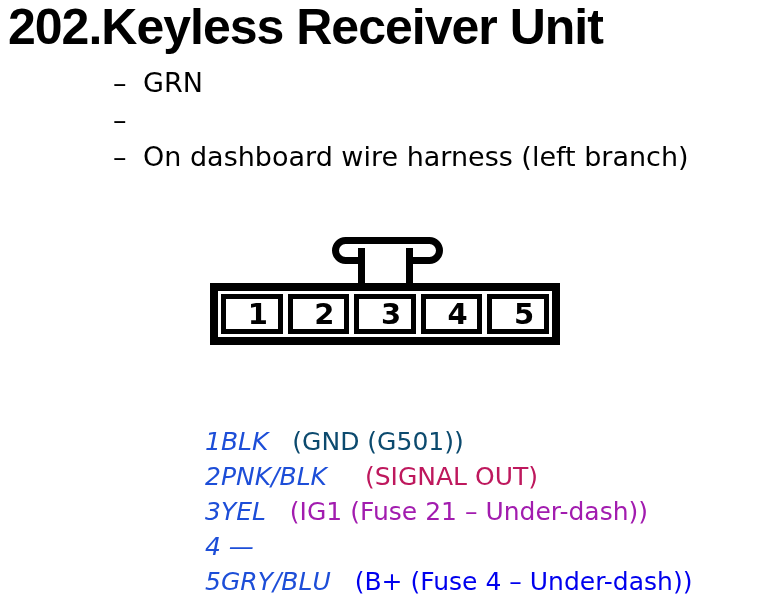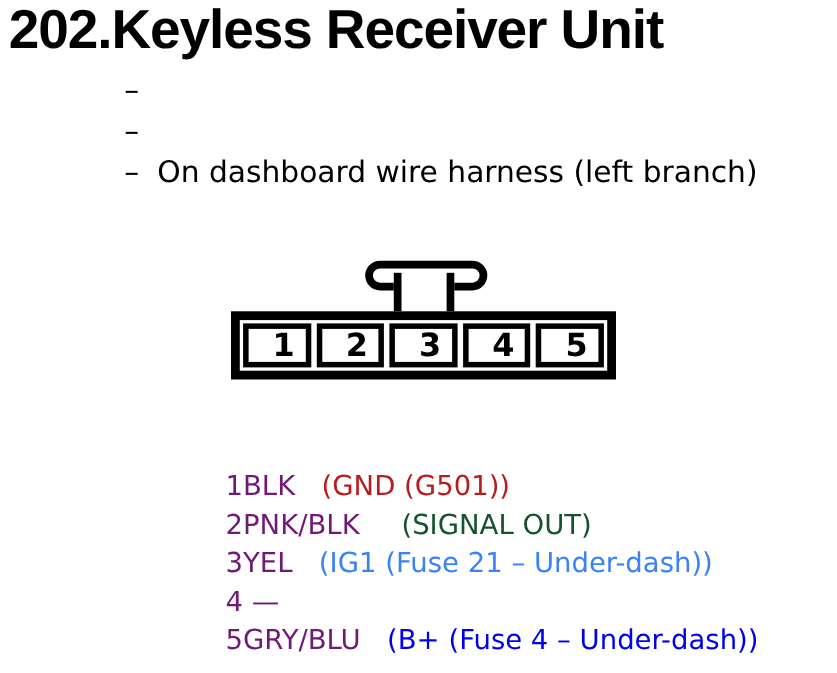--- a/index.html
+++ b/index.html
@@ -38,33 +38,34 @@
   .cell {
     flex:1 1 0; border:5px solid #000; background:#fff;
     display:flex; align-items:center; justify-content:center;
     padding-left:12px;
     font-weight:bold; font-size:29px; line-height:1;
     font-family:"DejaVu Sans", sans-serif;
   }
   
   .pins { position:absolute; left:205px; top:424px; }
   .pin-line { font-size:25px; line-height:35px; white-space:nowrap; }
-  .pin-label { color:#701a75; }
+  .pin-label { color:#1d4ed8;font-style:italic; }
   .pin-signal { margin-left:16px; }
 </style>
 </head>
 <body>
 
 <div id="page">
 
   <h1 class="title">202.Keyless Receiver Unit</h1>
 
   <div class="notes">
     <div class="note-line">
       <span class="note-marker">–</span>
+      <span>GRN</span>
     </div>
     <div class="note-line">
       <span class="note-marker">–</span>
     </div>
     <div class="note-line">
       <span class="note-marker">–</span>
       <span>On dashboard wire harness (left branch)</span>
     </div>
   </div>
 
@@ -76,29 +77,29 @@
       <div class="cell">2</div>
       <div class="cell">3</div>
       <div class="cell">4</div>
       <div class="cell">5</div>
     </div>
   </div>
 
   <div class="pins">
     <div class="pin-line">
       <span class="pin-label">1BLK</span>
-      <span class="pin-signal" style="color: #b91c1c;">(GND (G501))</span>
+      <span class="pin-signal" style="color: #0c4a6e;">(GND (G501))</span>
     </div>
     <div class="pin-line">
       <span class="pin-label">2PNK/BLK</span>
-      <span class="pin-signal" style="color: #14532d; margin-left: 30px;">(SIGNAL OUT)</span>
+      <span class="pin-signal" style="color: #be185d; margin-left: 30px;">(SIGNAL OUT)</span>
     </div>
     <div class="pin-line">
       <span class="pin-label">3YEL</span>
-      <span class="pin-signal" style="color: #3b82f6;">(IG1 (Fuse 21 – Under-dash))</span>
+      <span class="pin-signal" style="color: #a21caf;">(IG1 (Fuse 21 – Under-dash))</span>
     </div>
     <div class="pin-line">
       <span class="pin-label">4 —</span>
       <span class="pin-signal" style="color: rgb(0, 0, 238);"></span>
     </div>
     <div class="pin-line">
       <span class="pin-label">5GRY/BLU</span>
       <span class="pin-signal" style="color: rgb(0, 0, 238);">(B+ (Fuse 4 – Under-dash))</span>
     </div>
   </div>

